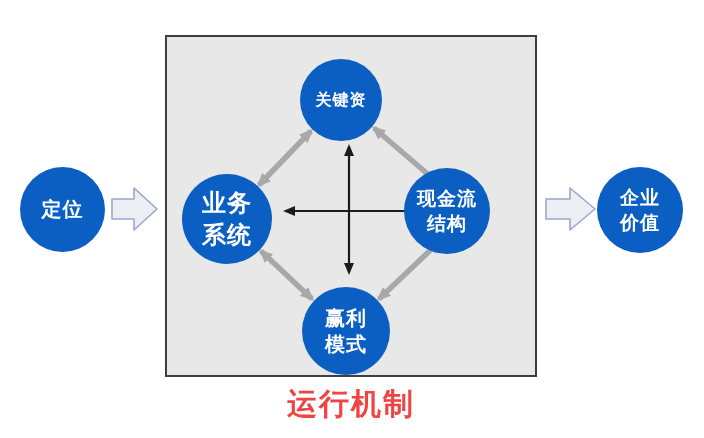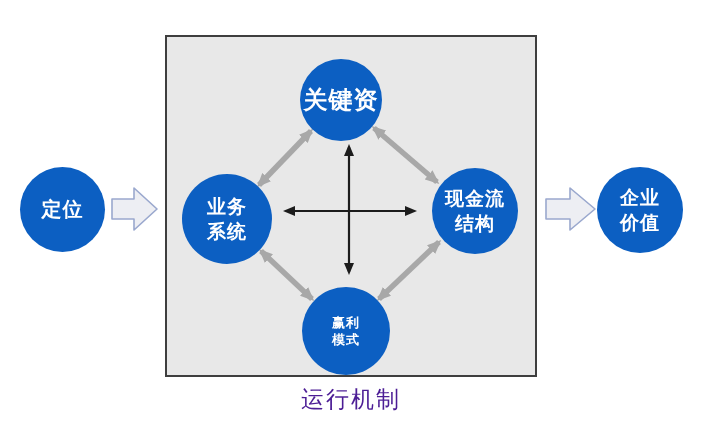--- a/index.html
+++ b/index.html
@@ -39,33 +39,33 @@
     flex-direction: column;
     align-items: center;
     justify-content: center;
     text-align: center;
     line-height: 1.32;
     letter-spacing: 1px;
     z-index: 3;
   }
   .node span { display: block; }
   .node-positioning { left: 20px;  top: 167px; width: 85px; height: 85px; font-size: 20px; }
-  .node-resources   { left: 300px; top: 59px;  width: 82px; height: 82px; font-size: 24px; align-items: center; }
-  .node-business    { left: 182px; top: 174px; width: 90px; height: 90px; font-size: 19px; }
-  .node-cashflow    { left: 432px; top: 168px; width: 86px; height: 86px; font-size: 19px; }
-  .node-profit      { left: 302px; top: 287px; width: 88px; height: 88px; font-size: 13px; }
+  .node-resources   { left: 300px; top: 59px;  width: 82px; height: 82px; font-size: 16px; align-items: center; }
+  .node-business    { left: 182px; top: 174px; width: 90px; height: 90px; font-size: 24px; }
+  .node-cashflow    { left: 404px; top: 168px; width: 86px; height: 86px; font-size: 19px; }
+  .node-profit      { left: 302px; top: 287px; width: 88px; height: 88px; font-size: 20px; }
   .node-value       { left: 597px; top: 167px; width: 86px; height: 86px; font-size: 19px; font-family: Liberation Serif, serif; }
   .caption {
     position: absolute;
     left: 165px; top: 384px;
     width: 372px;
     text-align: center;
-    font-size: 23px;
-    font-weight: normal;
-    color: #4c1d95;
+    font-size: 30px;
+    font-weight: bold;
+    color: #ef4444;
     letter-spacing: 2px;
   }
 </style>
 </head>
 <body>
 
 <div class="stage">
 
   <div class="mech-box"></div>
 

